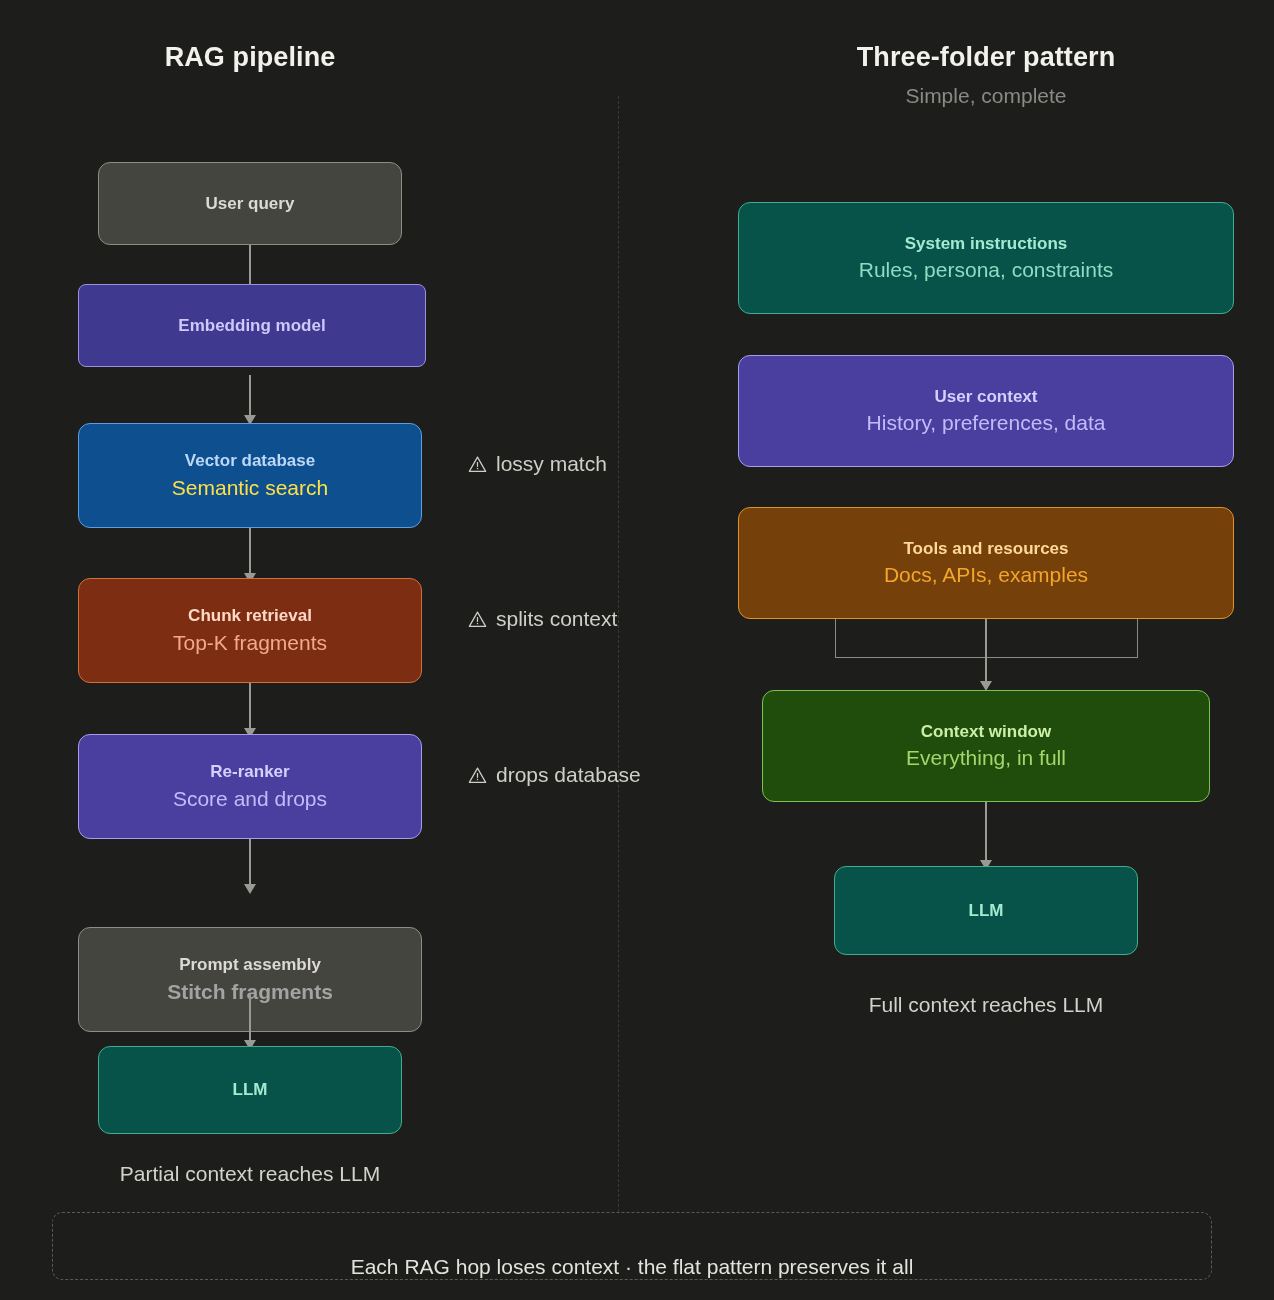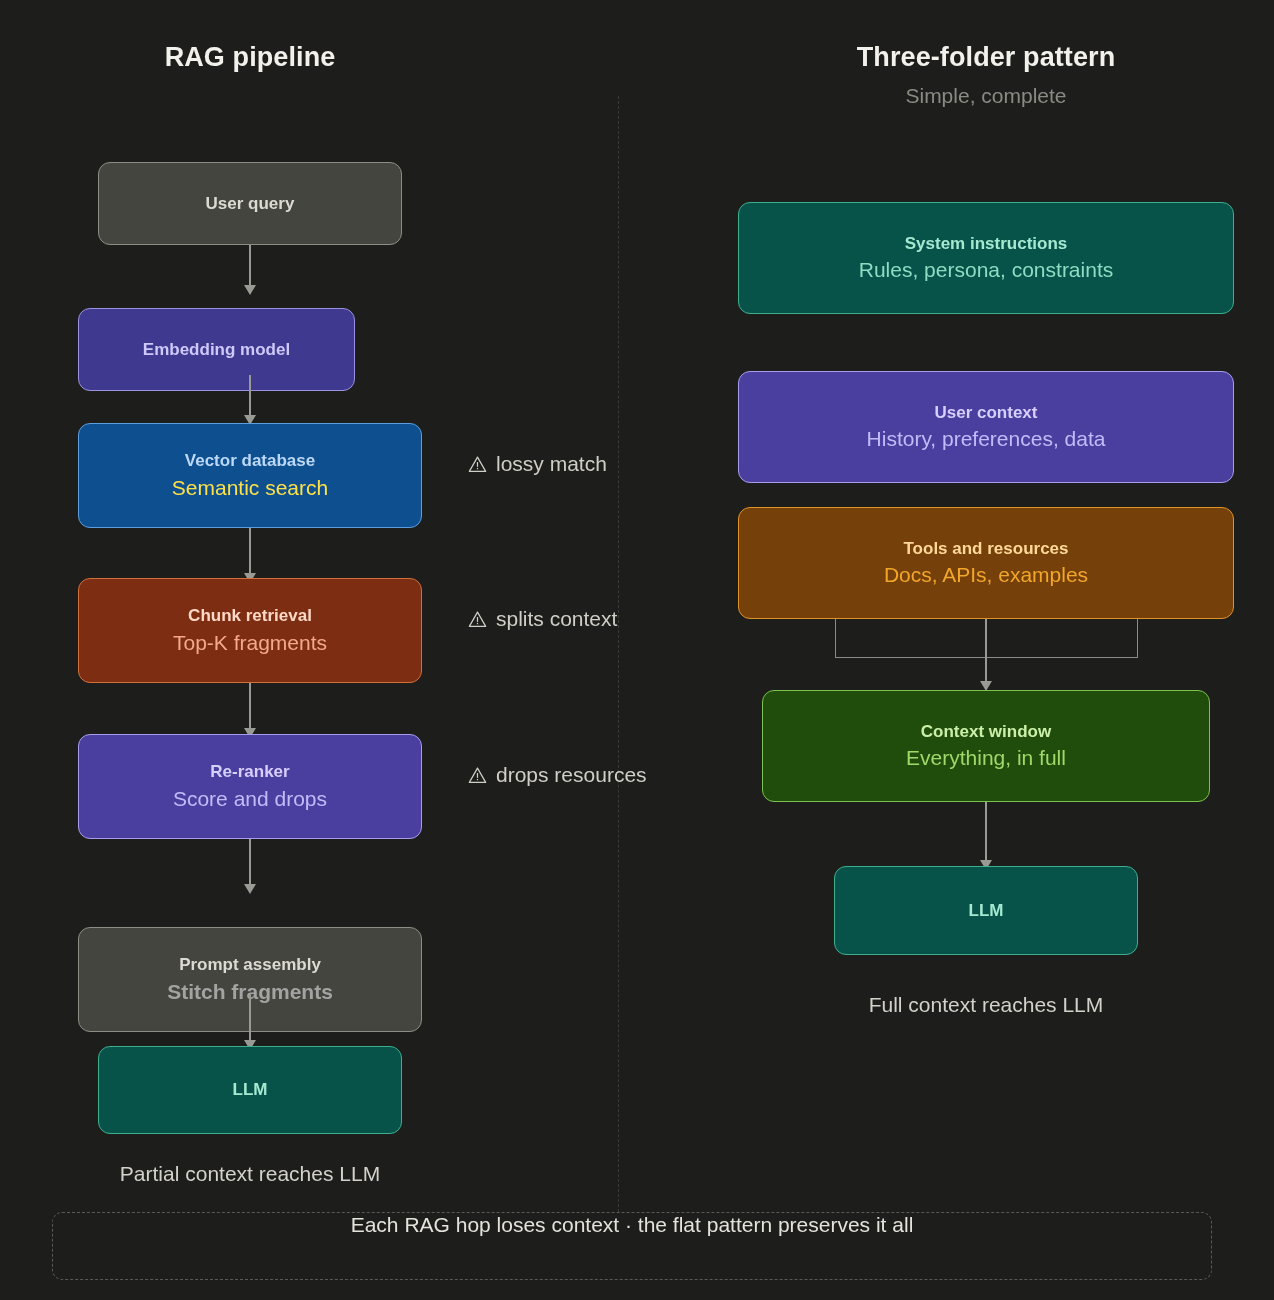--- a/index.html
+++ b/index.html
@@ -113,21 +113,21 @@
   .caption {
     position: absolute; text-align: center;
     font-size: 21px; color: #d2d1ca;
   }
 
   
   .footer {
     position: absolute; left: 52px; top: 1212px;
     width: 1160px; height: 68px;
     border: 1px dashed #5a5a55; border-radius: 10px;
-    display: flex; align-items: flex-start; justify-content: center;
+    display: flex; align-items: flex-end; justify-content: center;
   }
   .footer span { font-size: 21px; color: #e3e2db; }
 </style>
 </head>
 <body>
 
 <div id="stage">
 
   <div class="divider"></div>
 
@@ -138,21 +138,21 @@
 
   <div class="node c-gray" style="left:98px; top:162px; width:304px; height:83px;">
     <div class="t">User query</div>
   </div>
 
   <div class="arrow" style="left:249px; top:245px;">
     <div class="shaft" style="height:45px;"></div>
     <div class="head" style="top:40px;"></div>
   </div>
 
-  <div class="node c-indigo" style="left:78px; top:308px; width:277px; height:83px;">
+  <div class="node c-indigo" style="left:78px; top:284px; width:348px; height:83px;border-radius:8px;">
     <div class="t">Embedding model</div>
   </div>
 
   <div class="arrow" style="left:249px; top:375px;">
     <div class="shaft" style="height:45px;"></div>
     <div class="head" style="top:40px;"></div>
   </div>
 
   <div class="node c-blue" style="left:78px; top:423px; width:344px; height:105px;">
     <div class="t">Vector database</div>
@@ -223,29 +223,29 @@
   </div>
 
   <div class="annot" style="left:468px; top:763px;">
     <span class="warn-ico">
       <svg width="19" height="19" viewBox="0 0 20 20" aria-hidden="true">
         <path d="M10 2.2 L18.6 17.2 H1.4 Z" fill="none" stroke="#cfcec7" stroke-width="1.3" stroke-linejoin="round"></path>
         <rect x="9.35" y="7.4" width="1.3" height="5.1" fill="#cfcec7"></rect>
         <rect x="9.35" y="13.6" width="1.3" height="1.4" fill="#cfcec7"></rect>
       </svg>
     </span>
-    <span>drops resources</span>
+    <span>drops database</span>
   </div>
 
   <div class="node c-teal" style="left:738px; top:202px; width:496px; height:112px;">
     <div class="t">System instructions</div>
     <div class="s">Rules, persona, constraints</div>
   </div>
 
-  <div class="node c-violet" style="left:738px; top:355px; width:496px; height:112px;margin-top:16px;">
+  <div class="node c-violet" style="left:738px; top:355px; width:496px; height:112px;">
     <div class="t">User context</div>
     <div class="s">History, preferences, data</div>
   </div>
 
   <div class="node c-amber" style="left:738px; top:507px; width:496px; height:112px;">
     <div class="t">Tools and resources</div>
     <div class="s">Docs, APIs, examples</div>
   </div>
 
   <div class="bracket" style="left:0; top:0;">

